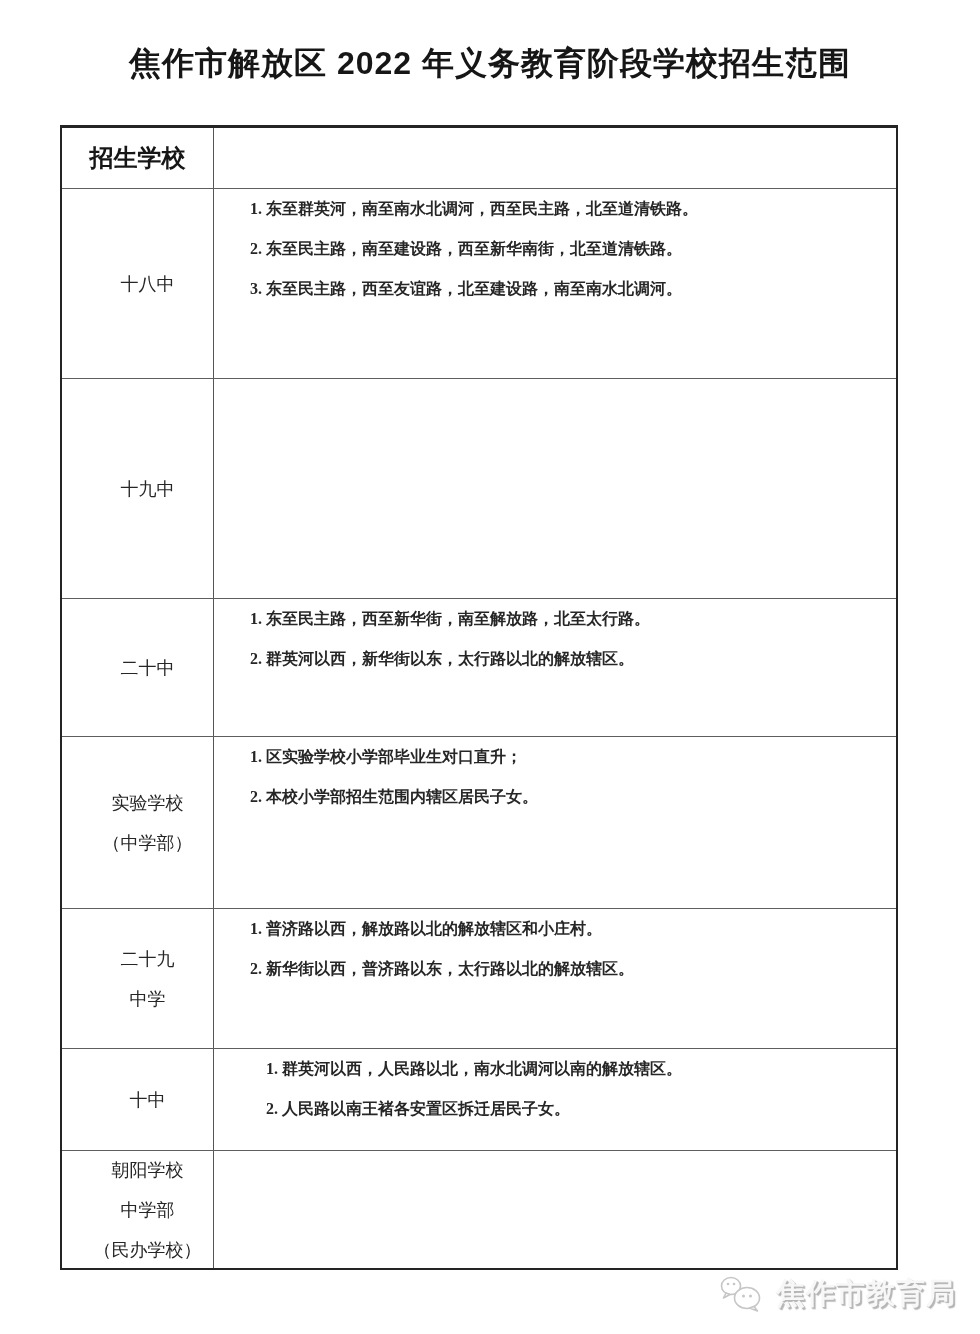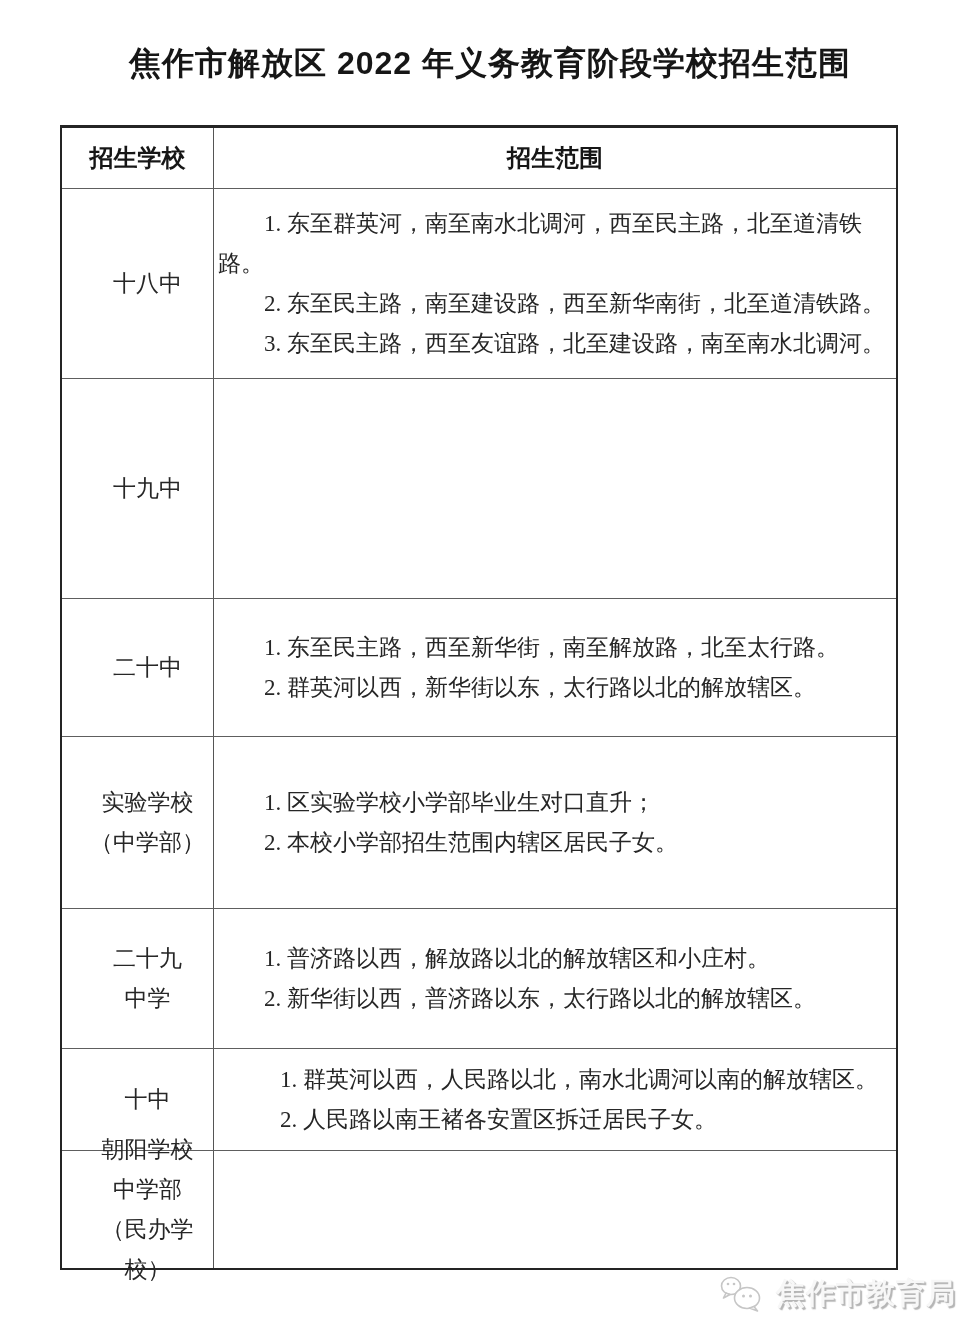--- a/index.html
+++ b/index.html
@@ -41,36 +41,37 @@
   .t-row.first { border-top: none; }
   .cell-school {
     flex: 0 0 152px;
     width: 152px;
     border-right: 1px solid #555555;
     display: flex;
     flex-direction: column;
     justify-content: center;
     align-items: center;
     text-align: center;
-    font-size: 23px;
+    font-size: 18px;
     line-height: 40px;
     color: #262626;
     box-sizing: border-box;
     padding-left: 20px;
   }
   .cell-range {
     flex: 1;
     display: flex;
     flex-direction: column;
-    justify-content: center;
+    justify-content: flex-start;
     padding: 0 2px 0 4px;
-    font-size: 23px;
+    font-size: 16px;
     line-height: 40px;
     color: #262626;
     box-sizing: border-box;
+    font-weight: bold;
   }
   .cell-range p { margin: 0; text-indent: 2em; }
   .t-row.header { height: 60px; }
   .t-row.header .cell-school,
   .t-row.header .cell-range {
     font-family: "Liberation Sans", sans-serif;
     font-weight: bold;
     font-size: 24px;
     color: #161616;
     align-items: center;
@@ -107,21 +108,20 @@
 <body>
 
 <div class="page">
 
   <div class="doc-title">焦作市解放区 2022 年义务教育阶段学校招生范围</div>
 
   <div class="admission-table">
 
     <div class="t-row header first">
       <div class="cell-school">招生学校</div>
-      <div class="cell-range">招生范围</div>
     </div>
 
     <div class="t-row h-r0">
       <div class="cell-school">
         <div>十八中</div>
       </div>
       <div class="cell-range">
         <p>1. 东至群英河，南至南水北调河，西至民主路，北至道清铁路。</p>
         <p>2. 东至民主路，南至建设路，西至新华南街，北至道清铁路。</p>
         <p>3. 东至民主路，西至友谊路，北至建设路，南至南水北调河。</p>

